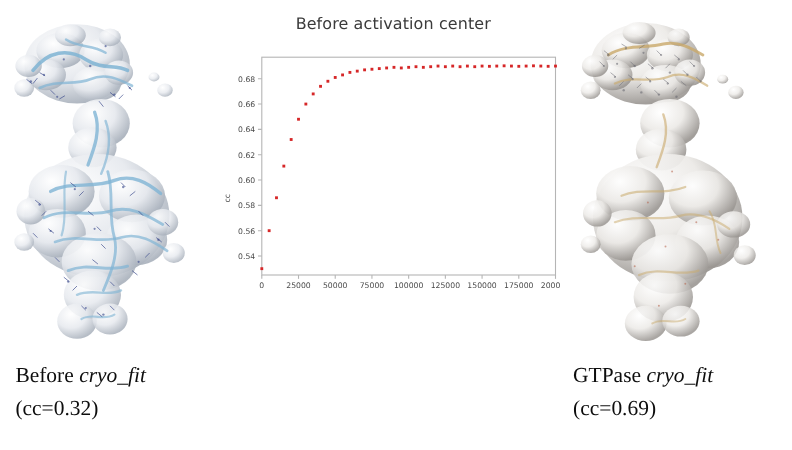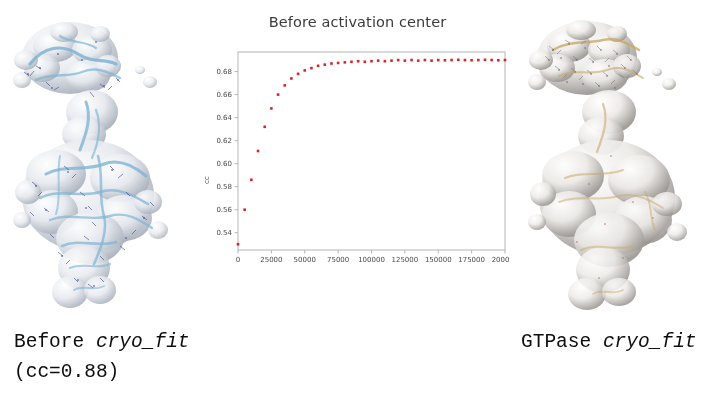--- a/index.html
+++ b/index.html
@@ -73,21 +73,21 @@
   }
   .tick-text {
     font-size: 7px;
     fill: #4a4a4a;
     font-family: "DejaVu Sans", sans-serif;
   }
 
   
   .caption {
     position: absolute;
-    font-family: Liberation Mono, monospace;
+    font-family: Liberation Serif, serif;
     font-size: 19.5px;
     color: #0d0d0d;
     line-height: 30px;
     white-space: nowrap;
   }
   .caption .ital { font-style: italic; }
   #caption-left  { left: 14px;  top: 327px; }
   #caption-right { left: 521px; top: 327px; }
 </style>
 </head>
@@ -382,18 +382,19 @@
           <rect x="285.34999999999997" y="14.758139534883735" width="2.6" height="2.6" fill="#d62728"></rect>
           <rect x="292.025" y="14.98837209302324" width="2.6" height="2.6" fill="#d62728"></rect>
           <rect x="298.7" y="14.758139534883735" width="2.6" height="2.6" fill="#d62728"></rect>
         </g>
     </svg>
   </div>
 </div>
 
 <div class="caption" id="caption-left">
   <div><span>Before </span><span class="ital">cryo_fit</span></div>
-  <div>(cc=0.88)</div>
+  <div>(cc=0.32)</div>
 </div>
 
 <div class="caption" id="caption-right">
   <div><span>GTPase </span><span class="ital">cryo_fit</span></div>
+  <div>(cc=0.69)</div>
 </div>
 
 </body></html>

